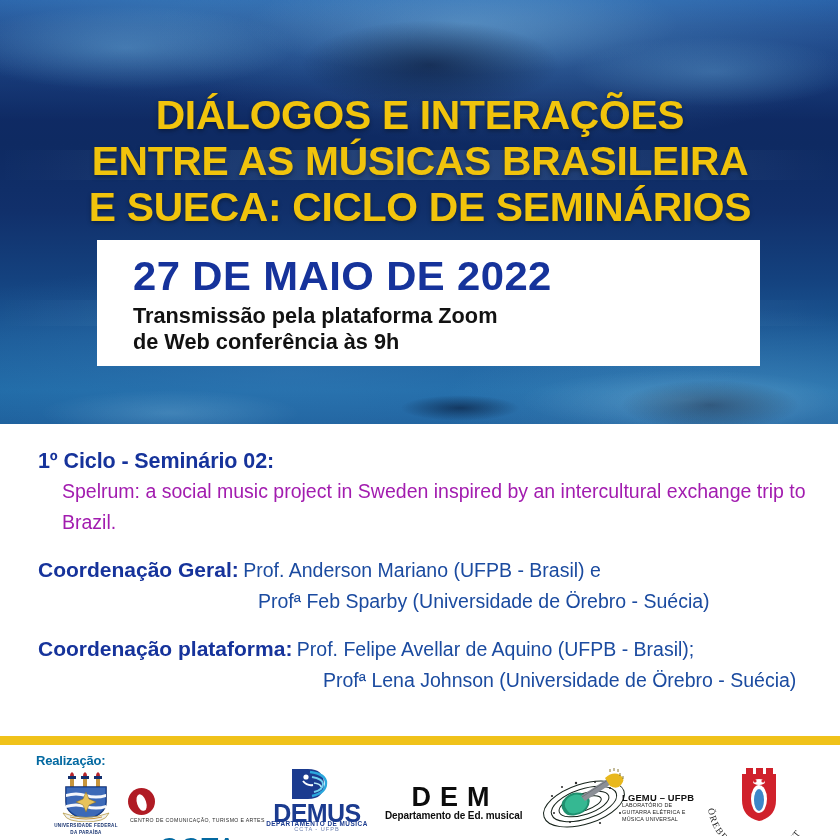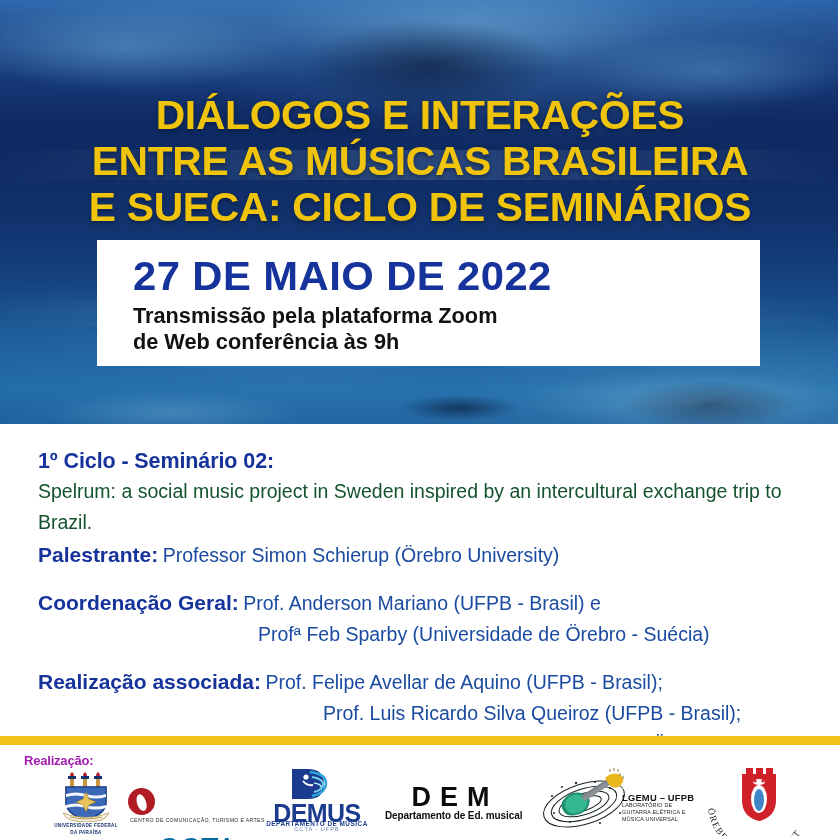--- a/index.html
+++ b/index.html
@@ -115,22 +115,23 @@
   }
   .line-body{
     font-size:19.5px;
     line-height:31px;
     color:#1B4BA0;
     font-weight:400;
   }
   .para{
     font-size:19.5px;
     line-height:31px;
-    color:#14532d;
+    color:#a21caf;
     max-width:775px;
+    margin-left:24px;
   }
   .lbl{
     font-weight:bold;
     font-size:21px;
     color:#16339B;
   }
   .row{margin-top:2px;}
   .indent1{padding-left:220px;}
   .indent2{padding-left:285px;}
   .blockgap{margin-top:17px;}
@@ -140,22 +141,22 @@
     position:absolute;left:0;top:736px;width:840px;height:9px;
     background:#F0C21A;
   }
 
   
   .footer{
     position:absolute;left:0;top:745px;width:840px;height:95px;
     background:#ffffff;
   }
   .realiza{
-    position:absolute;left:24px;top:8px;
-    font-size:13px;font-weight:bold;color:#a21caf;
+    position:absolute;left:36px;top:8px;
+    font-size:13px;font-weight:bold;color:#0369a1;
     letter-spacing:-.2px;
   }
   .logo{position:absolute;}
 
   .ufpb{left:40px;top:26px;width:92px;height:66px;text-align:center;}
   .ufpb-cap{font-size:4.6px;font-weight:bold;color:#14306e;letter-spacing:.3px;line-height:6px;margin-top:1px;text-transform:uppercase;}
   .ccta-wrap{position:absolute;left:128px;top:786px;width:110px;height:46px;}
   .ccta-mark{position:absolute;left:0;top:2px;width:27px;height:27px;border-radius:50%;background:#B01B24;}
   .ccta-flame{position:absolute;left:9px;top:6px;width:9px;height:17px;border-radius:55% 55% 50% 50%;background:#fff;transform:rotate(-18deg);}
   .ccta-word{position:absolute;left:30px;top:-2px;font-size:29px;font-weight:400;letter-spacing:.5px;color:#0369a1;font-family:"Liberation Sans",sans-serif;margin-top:48px;}
@@ -204,39 +205,34 @@
     <div class="date-main">27 DE MAIO DE 2022</div>
     <div class="date-sub">Transmissão pela plataforma Zoom</div>
     <div class="date-sub" style="margin-top:0;">de Web conferência às 9h</div>
   </div>
 
   <div class="body-area">
     <div class="body-inner">
       <div class="line-head">1º Ciclo - Seminário 02:</div>
       <div class="para">Spelrum: a social music project in Sweden inspired by an intercultural exchange trip to Brazil.</div>
 
-      <div class="row">
-        <span class="lbl">Palestrante:</span>
-        <span class="line-body">Professor Simon Schierup (Örebro University)</span>
-      </div>
 
       <div class="blockgap">
         <div>
           <span class="lbl">Coordenação Geral:</span>
           <span class="line-body">Prof. Anderson Mariano (UFPB - Brasil) e</span>
         </div>
         <div class="line-body indent1">Profª Feb Sparby (Universidade de Örebro - Suécia)</div>
       </div>
 
       <div class="blockgap">
         <div>
-          <span class="lbl">Realização associada:</span>
+          <span class="lbl">Coordenação plataforma:</span>
           <span class="line-body">Prof. Felipe Avellar de Aquino (UFPB - Brasil);</span>
         </div>
-        <div class="line-body indent2">Prof. Luis Ricardo Silva Queiroz (UFPB - Brasil);</div>
         <div class="line-body indent2">Profª Lena Johnson (Universidade de Örebro - Suécia)</div>
       </div>
     </div>
   </div>
 
   <div class="yellowbar"></div>
 
   <div class="footer">
     <div class="realiza">Realização:</div>
   </div>

